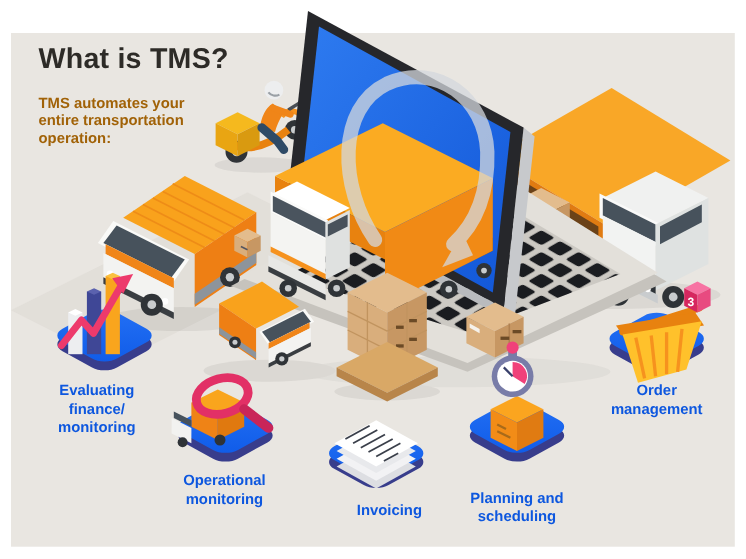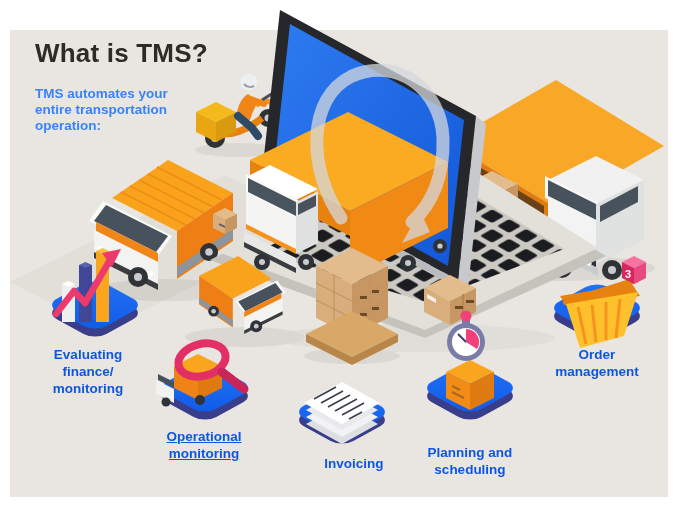--- a/index.html
+++ b/index.html
@@ -3,25 +3,25 @@
 <meta charset="utf-8">
 <style>
   html,body{margin:0;padding:0;background:#ffffff;}
   body{width:678px;height:508px;position:relative;overflow:hidden;
        font-family:"Liberation Sans",sans-serif;}
   .panel{position:absolute;left:10px;top:30px;width:658px;height:467px;
          background:#e9e6e1;}
   .title{position:absolute;left:35px;top:38px;font-size:26px;font-weight:700;
          color:#2d2b27;letter-spacing:.2px;}
   .subtitle{position:absolute;left:35px;top:86px;font-size:13.5px;font-weight:700;
-         color:#3b82f6;line-height:16px;white-space:pre-line;}
+         color:#a16207;line-height:16px;white-space:pre-line;}
   .caption{position:absolute;width:140px;text-align:center;font-size:13.5px;
          font-weight:700;color:#0d57df;line-height:17px;white-space:pre-line;}
   #cap-finance{left:18px;top:346px;}
-  #cap-monitoring{left:134px;top:428px;text-decoration:underline;}
+  #cap-monitoring{left:134px;top:428px;}
   #cap-invoicing{left:284px;top:455px;}
   #cap-planning{left:400px;top:444px;}
   #cap-orders{left:527px;top:346px;text-align:center;}
   svg{position:absolute;left:0;top:0;}
   .badge-num{font-size:11px;font-weight:700;fill:#ffffff;text-anchor:middle;}
 </style>
 </head>
 <body>
 
 <div class="panel"></div>

